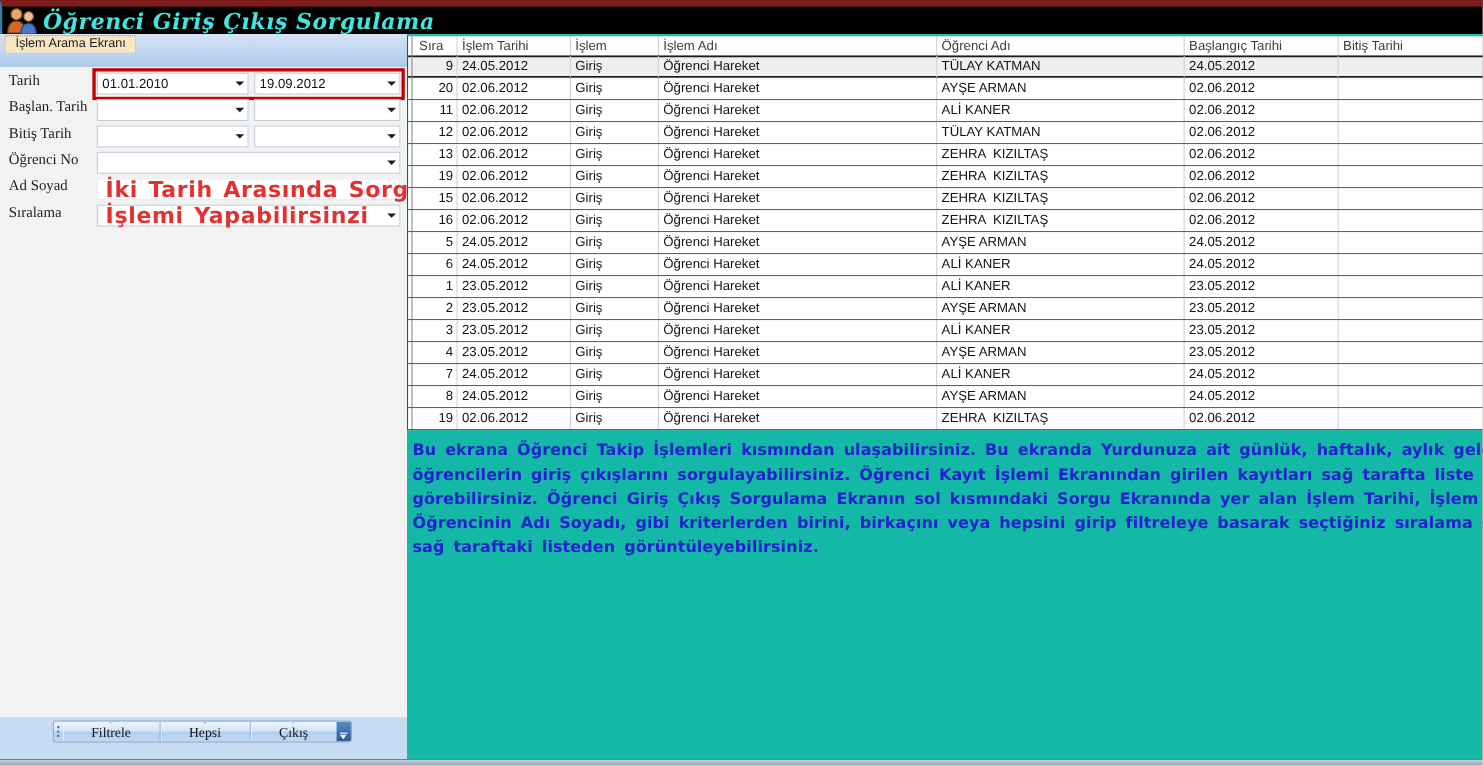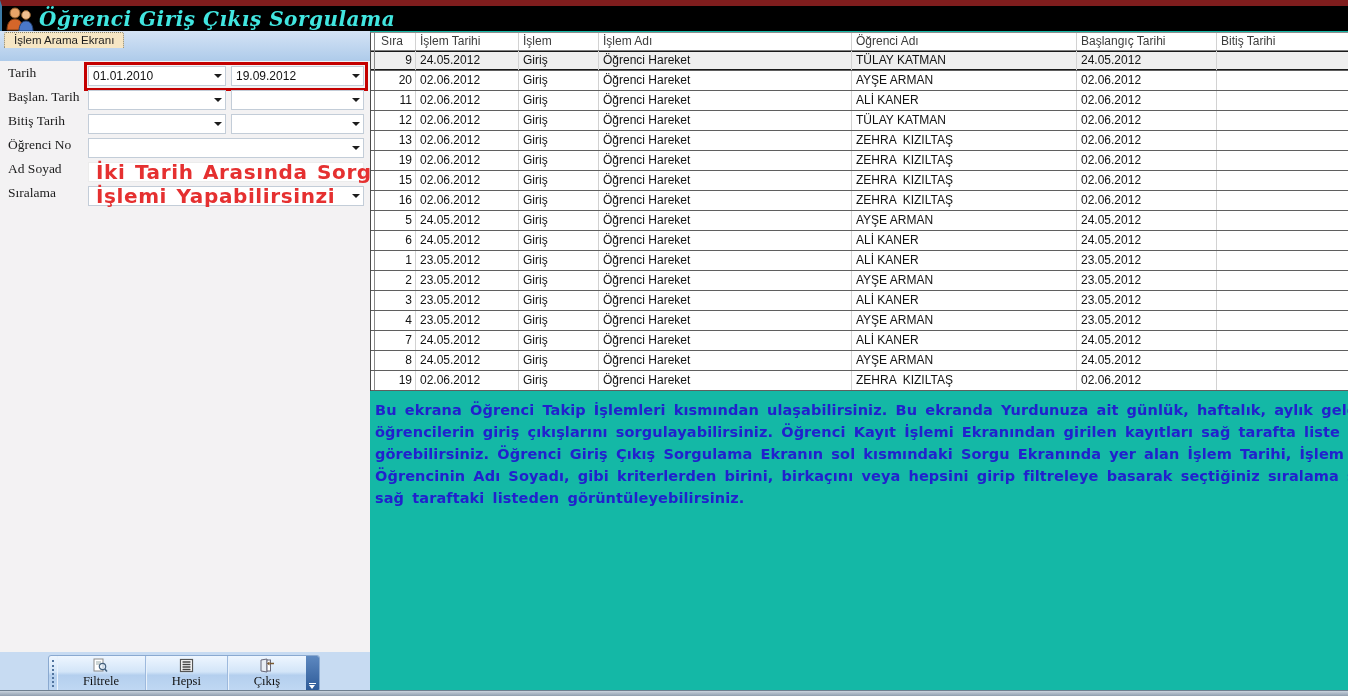--- a/index.html
+++ b/index.html
@@ -37,21 +37,21 @@
     border-top:4px solid #1c1c1c; }
   .plainfield { position:absolute; height:20px; background:#fff; border:1px solid #ececec; }
   .red-box { position:absolute; left:84px; top:14px; width:284px; height:29px;
     border:3px solid #c40000; background:transparent; }
   .red-note { position:absolute; font-family:"DejaVu Sans", sans-serif; font-weight:bold;
     font-size:20px; letter-spacing:0.6px; word-spacing:2px; white-space:nowrap; }
 
   
   .toolbar-strip { position:absolute; left:0; top:621px; width:370px; height:38px;
     background:#c7dbf2; }
-  .toolbar { position:absolute; left:48px; top:3px; width:272px; height:37px;
+  .toolbar { position:absolute; left:48px; top:3px; width:272px; height:20px;
     border:1px solid #8aa9d0; border-radius:3px;
     background:linear-gradient(180deg,#eef6ff 0%,#d3e5f8 45%,#b4cfee 55%,#c0d8f3 100%);
     display:flex; align-items:stretch; overflow:hidden; }
   .tb-grip { flex:0 0 8px; position:relative; }
   .tb-grip i { position:absolute; left:3px; top:4px; bottom:4px; width:0;
     border-left:2px dotted #51749e; display:block; }
   .tb-btn { flex:1 1 auto; display:flex; flex-direction:column; align-items:center;
     justify-content:center; gap:1px; background:transparent; border:none;
     border-right:1px solid #9db9dd; box-shadow:1px 0 0 #e8f1fb inset; cursor:default; }
   .tb-btn:last-of-type { border-right:none; }

